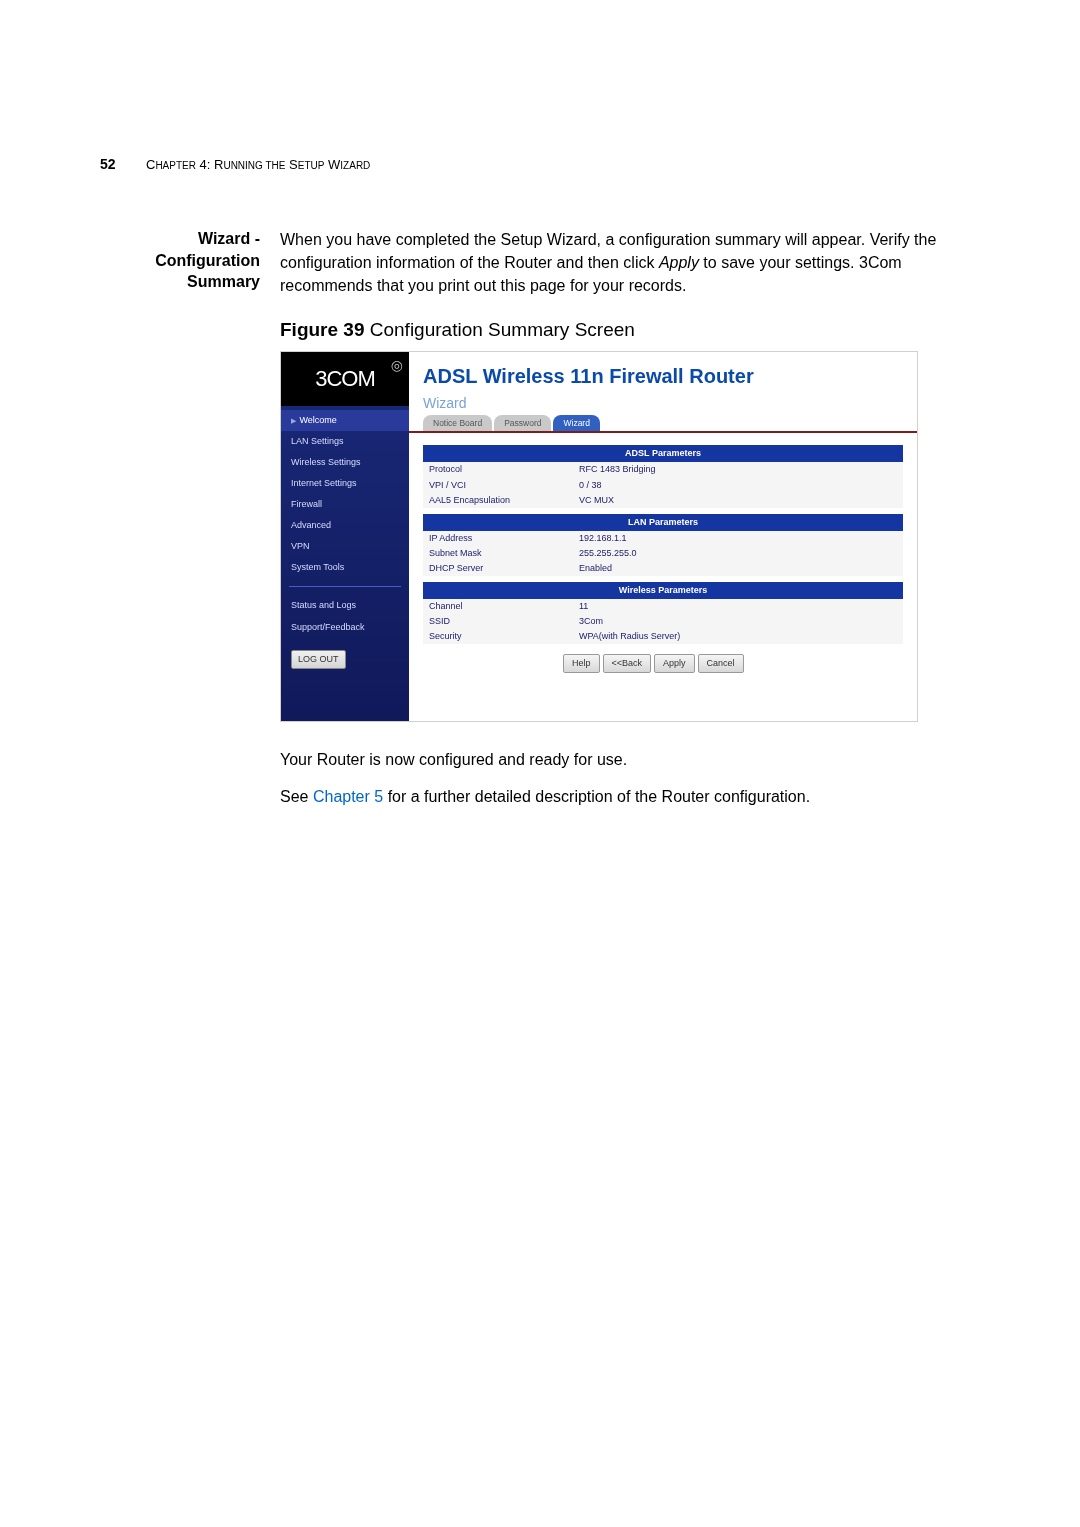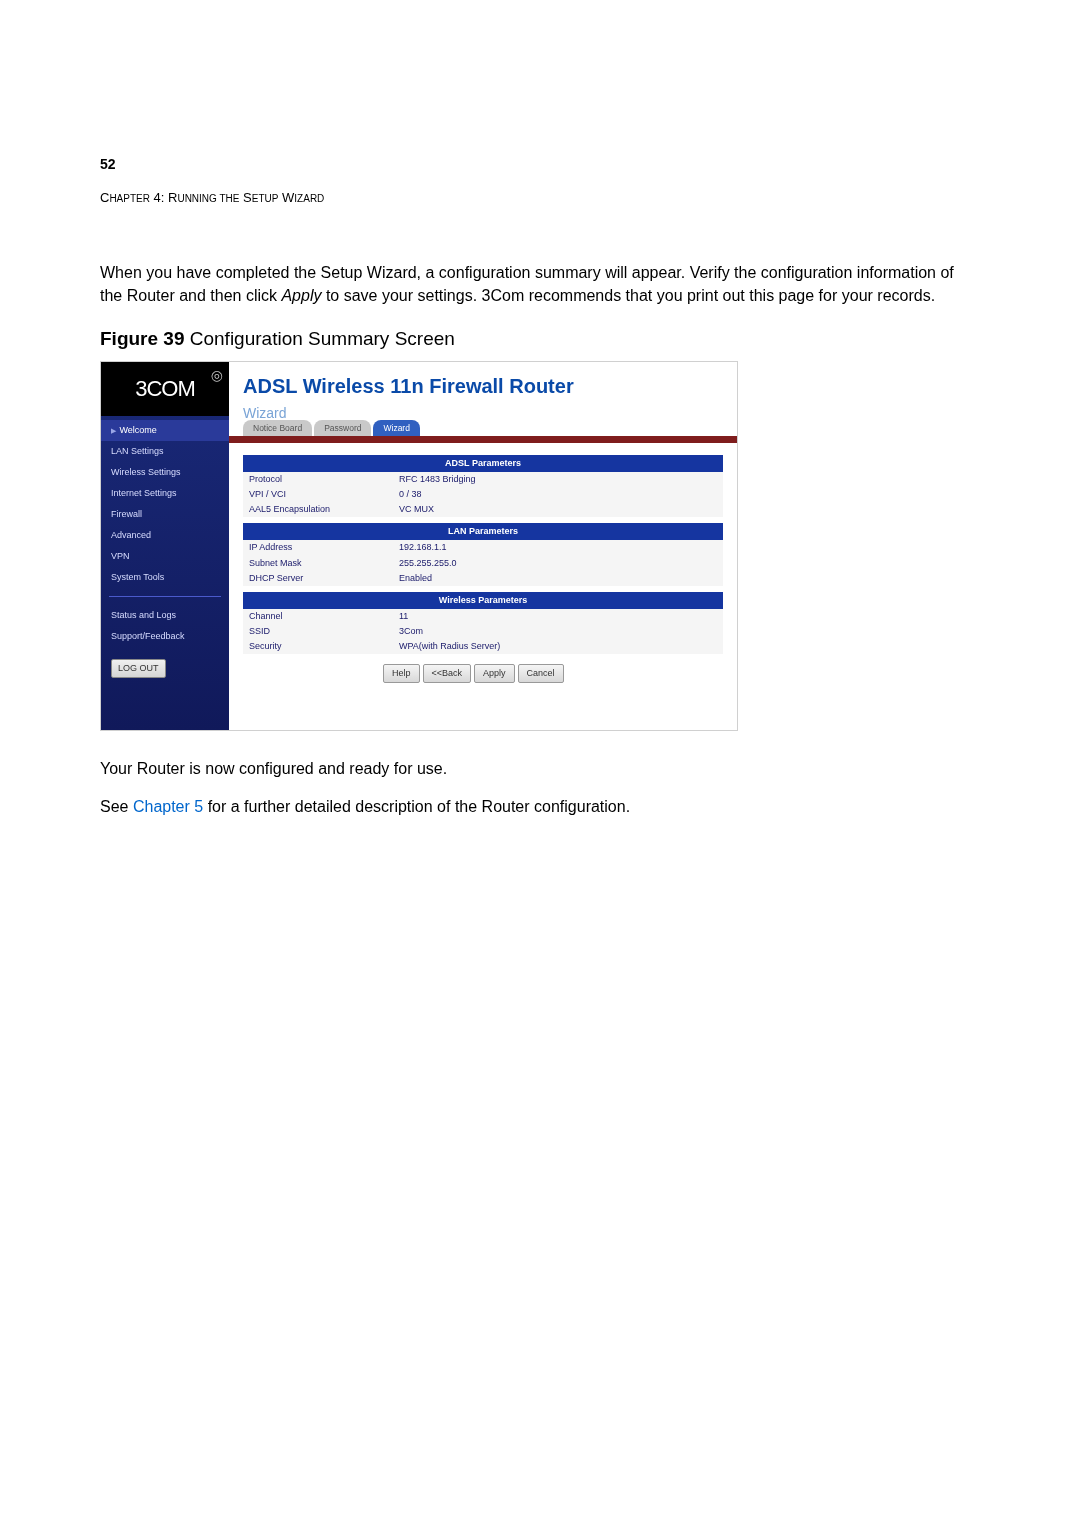--- a/index.html
+++ b/index.html
@@ -13,21 +13,20 @@
   .page {
     padding: 156px 100px 0 100px;
   }
   .header-line {
     display: flex;
     align-items: baseline;
     gap: 18px;
     font-size: 13px;
     color: #000;
     margin-bottom: 56px;
-    flex-direction: column;
   }
   .page-num {
     font-weight: bold;
     font-size: 14px;
     width: 28px;
   }
   .section {
     display: flex;
     gap: 20px;
   }
@@ -125,21 +124,21 @@
   .router-sub {
     color: #7aa4d6;
     font-size: 14px;
     padding: 0 0 2px 14px;
     font-family: "Trebuchet MS", Arial, sans-serif;
   }
   .tabbar {
     display: flex;
     gap: 0;
     padding-left: 14px;
-    border-bottom: 7px solid #7f1d1d;
+    border-bottom: 2px solid #7f1d1d;
     height: 18px;
     align-items: flex-end;
   }
   .tab {
     font-size: 8.5px;
     padding: 2px 10px 2px 10px;
     background: #c9c9c9;
     color: #555;
     border-radius: 8px 8px 0 0;
     margin-right: 2px;
@@ -191,20 +190,25 @@
 <div class="page">
 
   <div class="header-line">
     <span class="page-num">52</span>
     <span>
       <span>C</span><span style="font-size:10px">HAPTER</span><span> 4: R</span><span style="font-size:10px">UNNING THE</span><span> S</span><span style="font-size:10px">ETUP</span><span> W</span><span style="font-size:10px">IZARD</span>
     </span>
   </div>
 
   <div class="section">
+    <div class="section-title">
+      <div>Wizard -</div>
+      <div>Configuration</div>
+      <div>Summary</div>
+    </div>
     <div class="section-body">
       <p>
         <span>When you have completed the Setup Wizard, a configuration summary will appear. Verify the configuration information of the Router and then click </span><em class="apply">Apply</em><span> to save your settings. 3Com recommends that you print out this page for your records.</span>
       </p>
 
       <div class="figure-caption">
         <span class="figure-bold">Figure 39</span><span>   Configuration Summary Screen</span>
       </div>
 
       <div class="router-screenshot">

